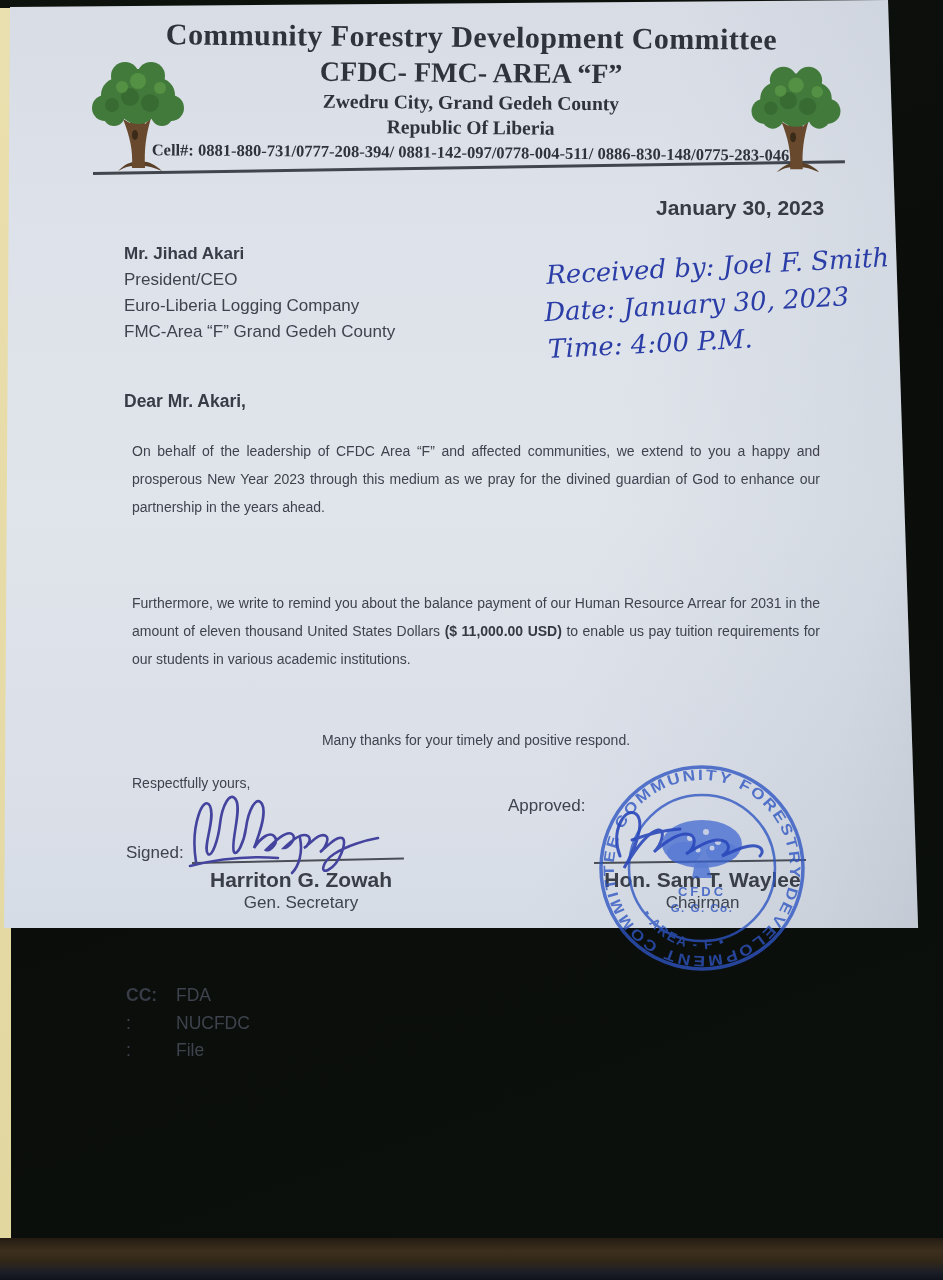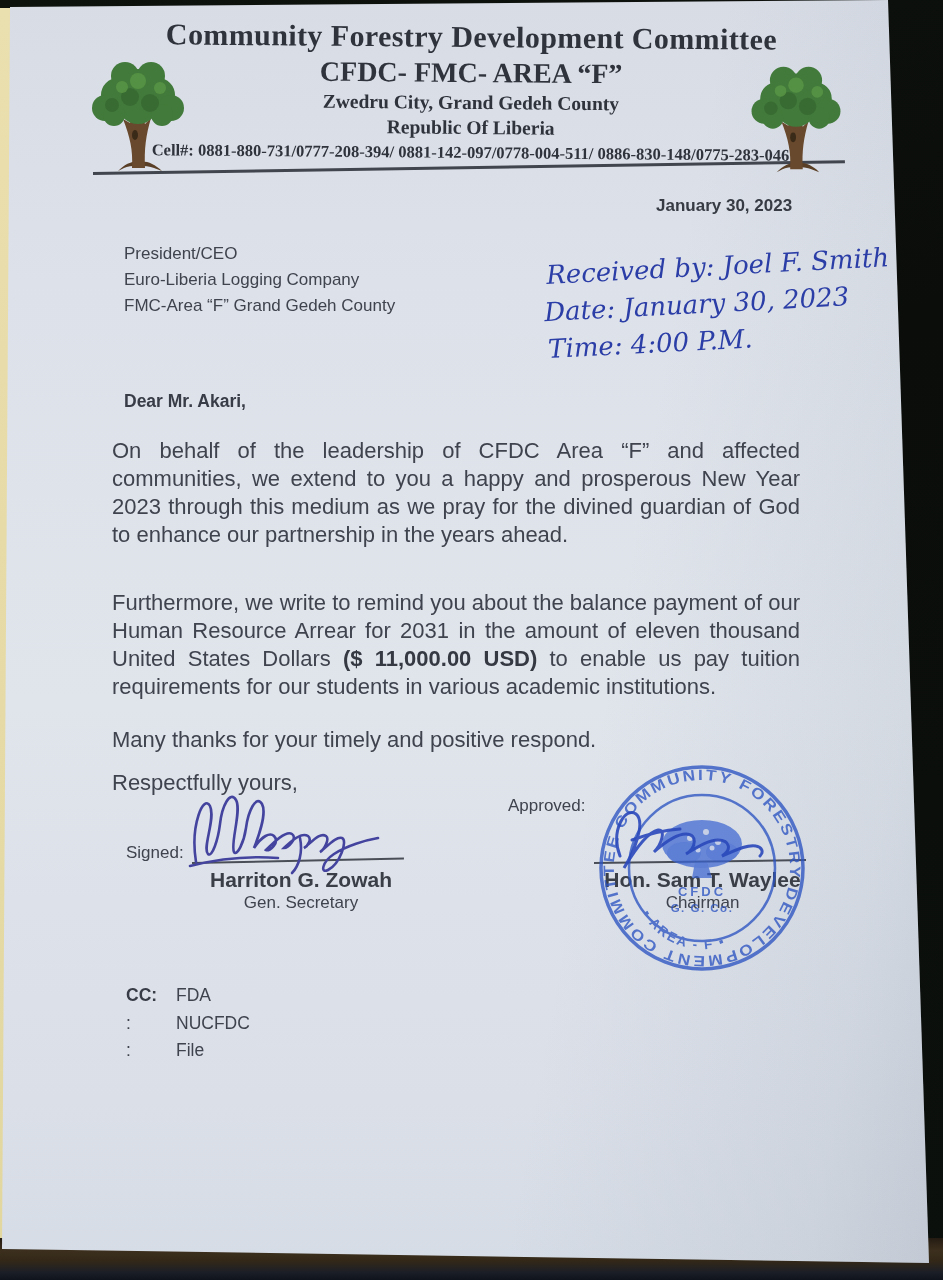--- a/index.html
+++ b/index.html
@@ -8,48 +8,48 @@
     background:linear-gradient(160deg,#0e120d 0%,#0a0d0a 40%,#0c100d 100%);
     font-family:"Liberation Sans",sans-serif;
   }
   .abs{position:absolute;}
   
   .edge-strip{left:0;top:8px;width:11px;height:1230px;
     background:linear-gradient(to bottom,#eadfae,#e3d7a0);}
   .table-band{left:0;top:1238px;width:943px;height:42px;
     background:linear-gradient(to bottom,#241b12 0%,#3c2f1d 30%,#332818 55%,#1b1e27 82%,#0f131b 100%);}
   
-  .paper{left:0;top:0;width:943px;height:1280px;
+  .paper{left:0;top:0;width:943px;height:928px;
     clip-path:polygon(10px 7px,888px 0px,929px 1263px,2px 1249px);
     background:
       linear-gradient(100deg,rgba(255,255,255,0) 62%,rgba(110,122,140,.10) 88%,rgba(110,122,140,.20) 100%),
       linear-gradient(to bottom,#d7dce5 0%,#dde2ea 22%,#e0e5ec 55%,#dadfe8 86%,#d6dce5 100%);}
   
   .header-block{left:88px;top:20px;width:766px;text-align:center;
     transform:rotate(.5deg);color:#2f333b;font-family:"Liberation Serif",serif;font-weight:bold;}
   .org-name{font-size:30px;letter-spacing:.4px;line-height:34px;}
   .org-sub{font-size:28px;line-height:32px;margin-top:3px;}
   .addr{font-size:19.5px;line-height:23px;margin-top:2px;}
   .cell{font-size:16.5px;line-height:20px;margin-top:4px;}
   .header-rule{left:93px;top:172px;width:752px;height:3px;background:#41454d;
     transform:rotate(-.9deg);transform-origin:left center;}
   .tree{filter:saturate(.9);}
   
-  .date-line{left:656px;top:196px;font-size:17px;font-weight:bold;color:#363b44;}
+  .date-line{left:656px;top:196px;font-size:21px;font-weight:bold;color:#363b44;}
   .recipient{left:124px;top:241px;font-size:17px;color:#3e434d;line-height:26px;}
   .recipient .r-name{font-weight:bold;color:#373c46;}
   .received-note{left:548px;top:248px;transform:rotate(-3deg);
     font-family:"DejaVu Serif",serif;font-style:italic;
     font-size:26px;line-height:37px;color:#2b3da6;white-space:nowrap;}
   .received-note .hw2{margin-left:-4px;} .received-note .hw3{margin-left:-2px;}
   
   .salutation{left:124px;top:391px;font-size:17.5px;font-weight:bold;color:#373c46;}
-  .para{left:112px;width:688px;font-size:22px;line-height:28px;color:#3e434d;
+  .para{left:132px;width:688px;font-size:14px;line-height:28px;color:#3e434d;
     text-align:justify;margin:0;}
-  .p1{top:437px;} .p2{top:589px;} .p3{top:726px;text-align:left;} .p4{top:769px;text-align:left;}
+  .p1{top:437px;} .p2{top:589px;} .p3{top:726px;text-align:center;} .p4{top:769px;text-align:left;}
   .bold-amt{font-weight:bold;color:#343942;}
   
   .label{font-size:17px;color:#3e434d;}
   .sig-line{height:0;border-top:2px solid #4a4e57;transform-origin:left center;}
   .name{font-size:21px;font-weight:bold;color:#3a3e47;text-align:center;}
   .title{font-size:17px;color:#3e434d;text-align:center;}
   .stamp{opacity:.92;pointer-events:none;}
   
   .cc{left:126px;top:982px;font-size:17.5px;color:#3e434d;}
   .cc-row{display:flex;line-height:27.5px;}
@@ -128,20 +128,21 @@
           <circle cx="44" cy="32" r="6"></circle>
           <circle cx="82" cy="33" r="6"></circle>
         </g>
       <ellipse cx="57" cy="80" rx="3" ry="5" fill="#3c2a16"></ellipse>
     </g>
   </svg>
 
   <div class="abs date-line">January 30, 2023</div>
 
   <div class="abs recipient">
+    <div class="r-name">Mr. Jihad Akari</div>
     <div>President/CEO</div>
     <div>Euro-Liberia Logging Company</div>
     <div>FMC-Area “F” Grand Gedeh County</div>
   </div>
 
   <div class="abs received-note">
     <div class="hw1">Received by: Joel F. Smith</div>
     <div class="hw2">Date: January 30, 2023</div>
     <div class="hw3">Time: 4:00 P.M.</div>
   </div>

